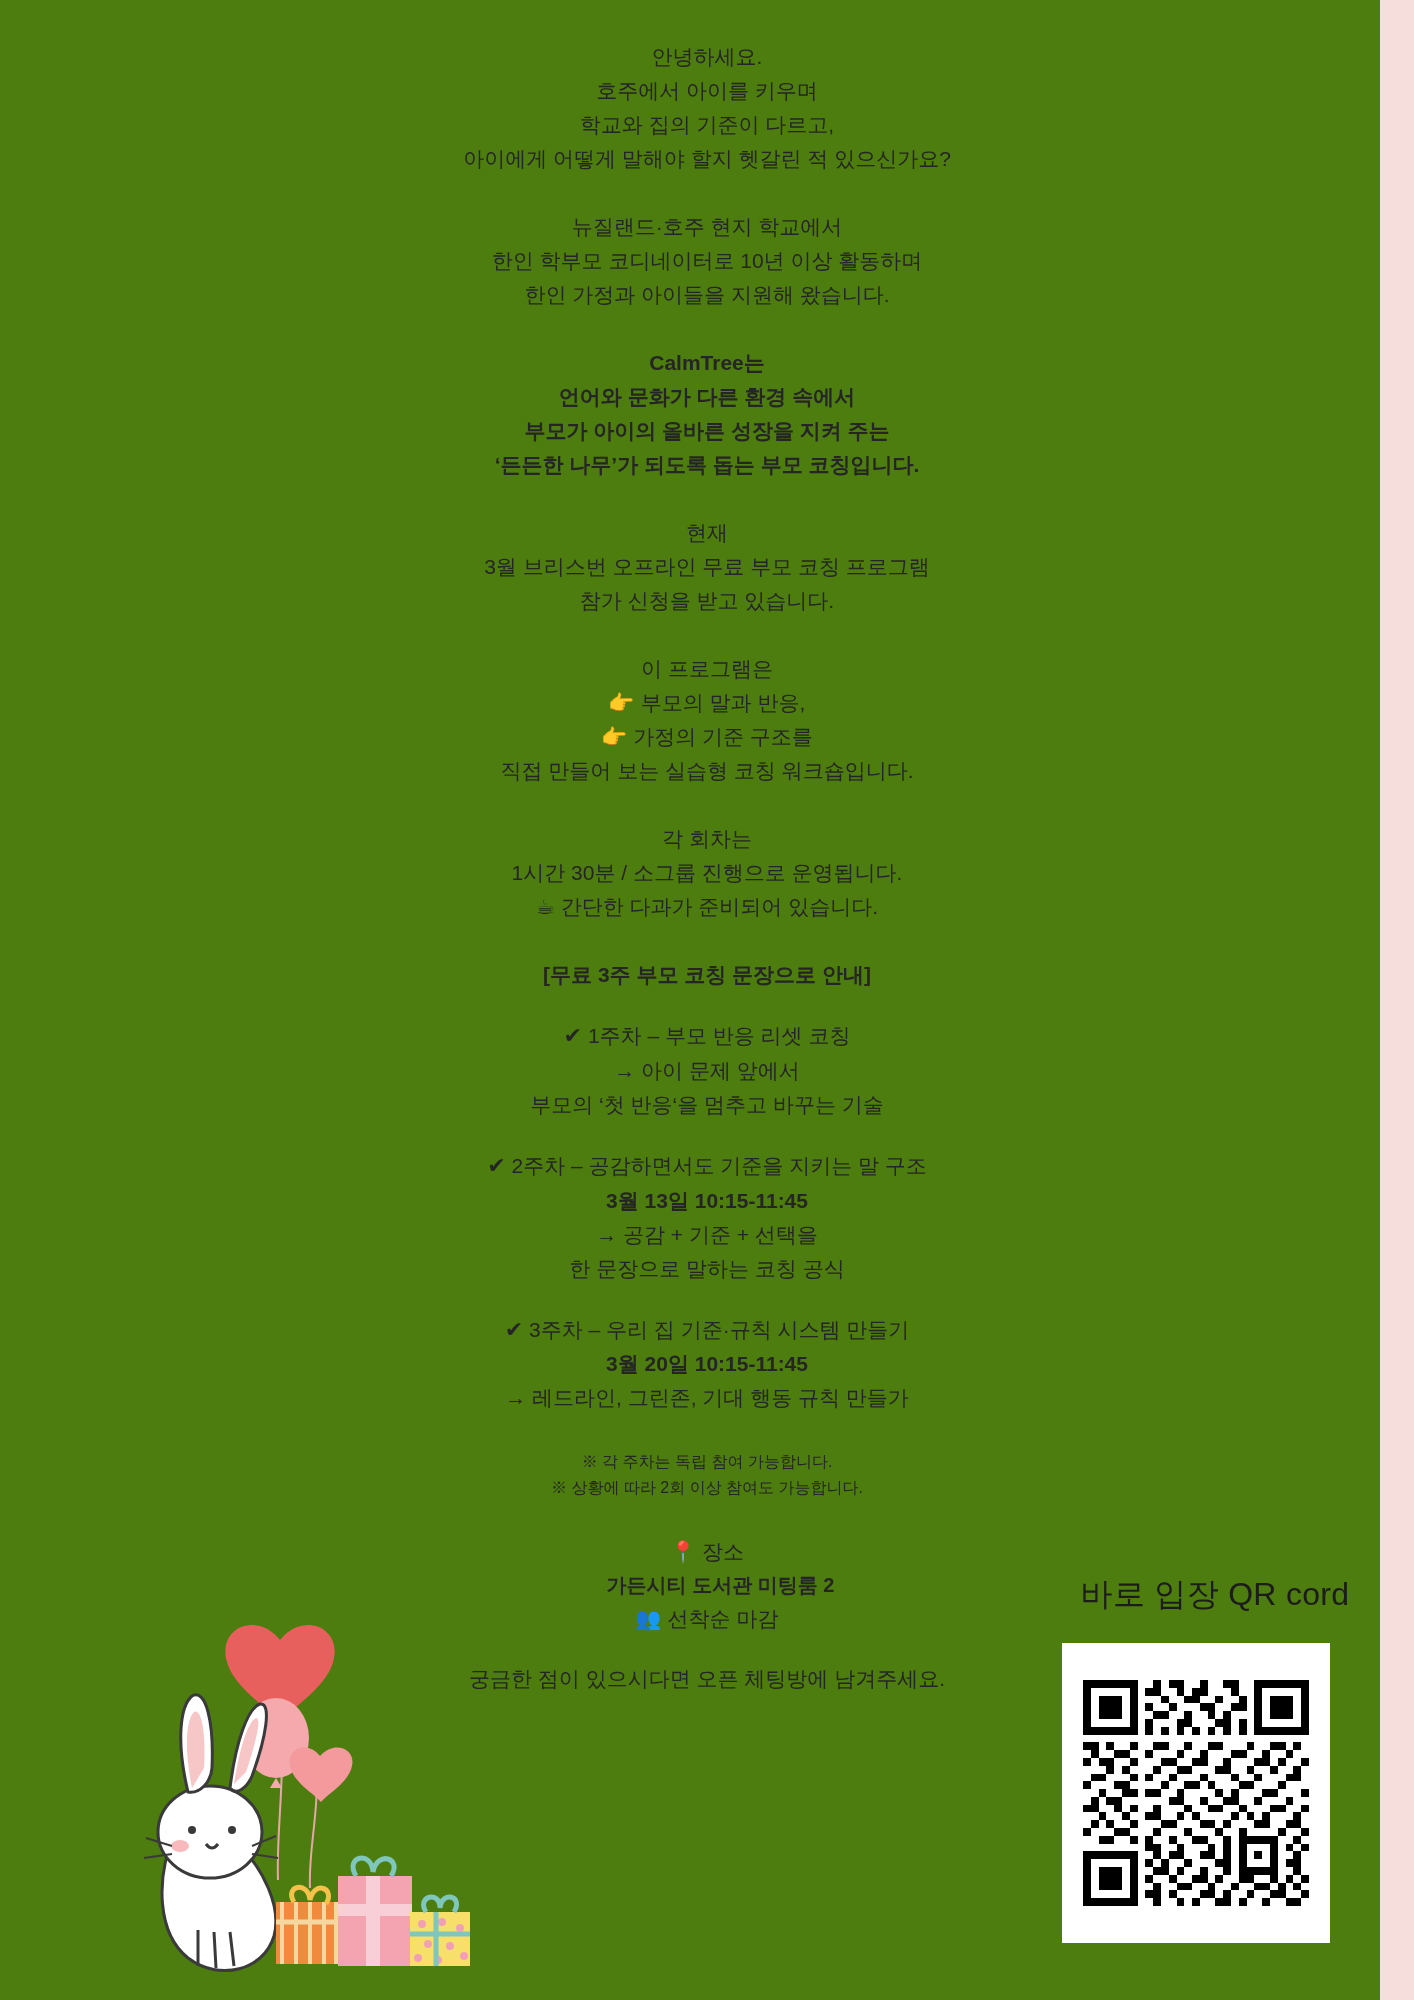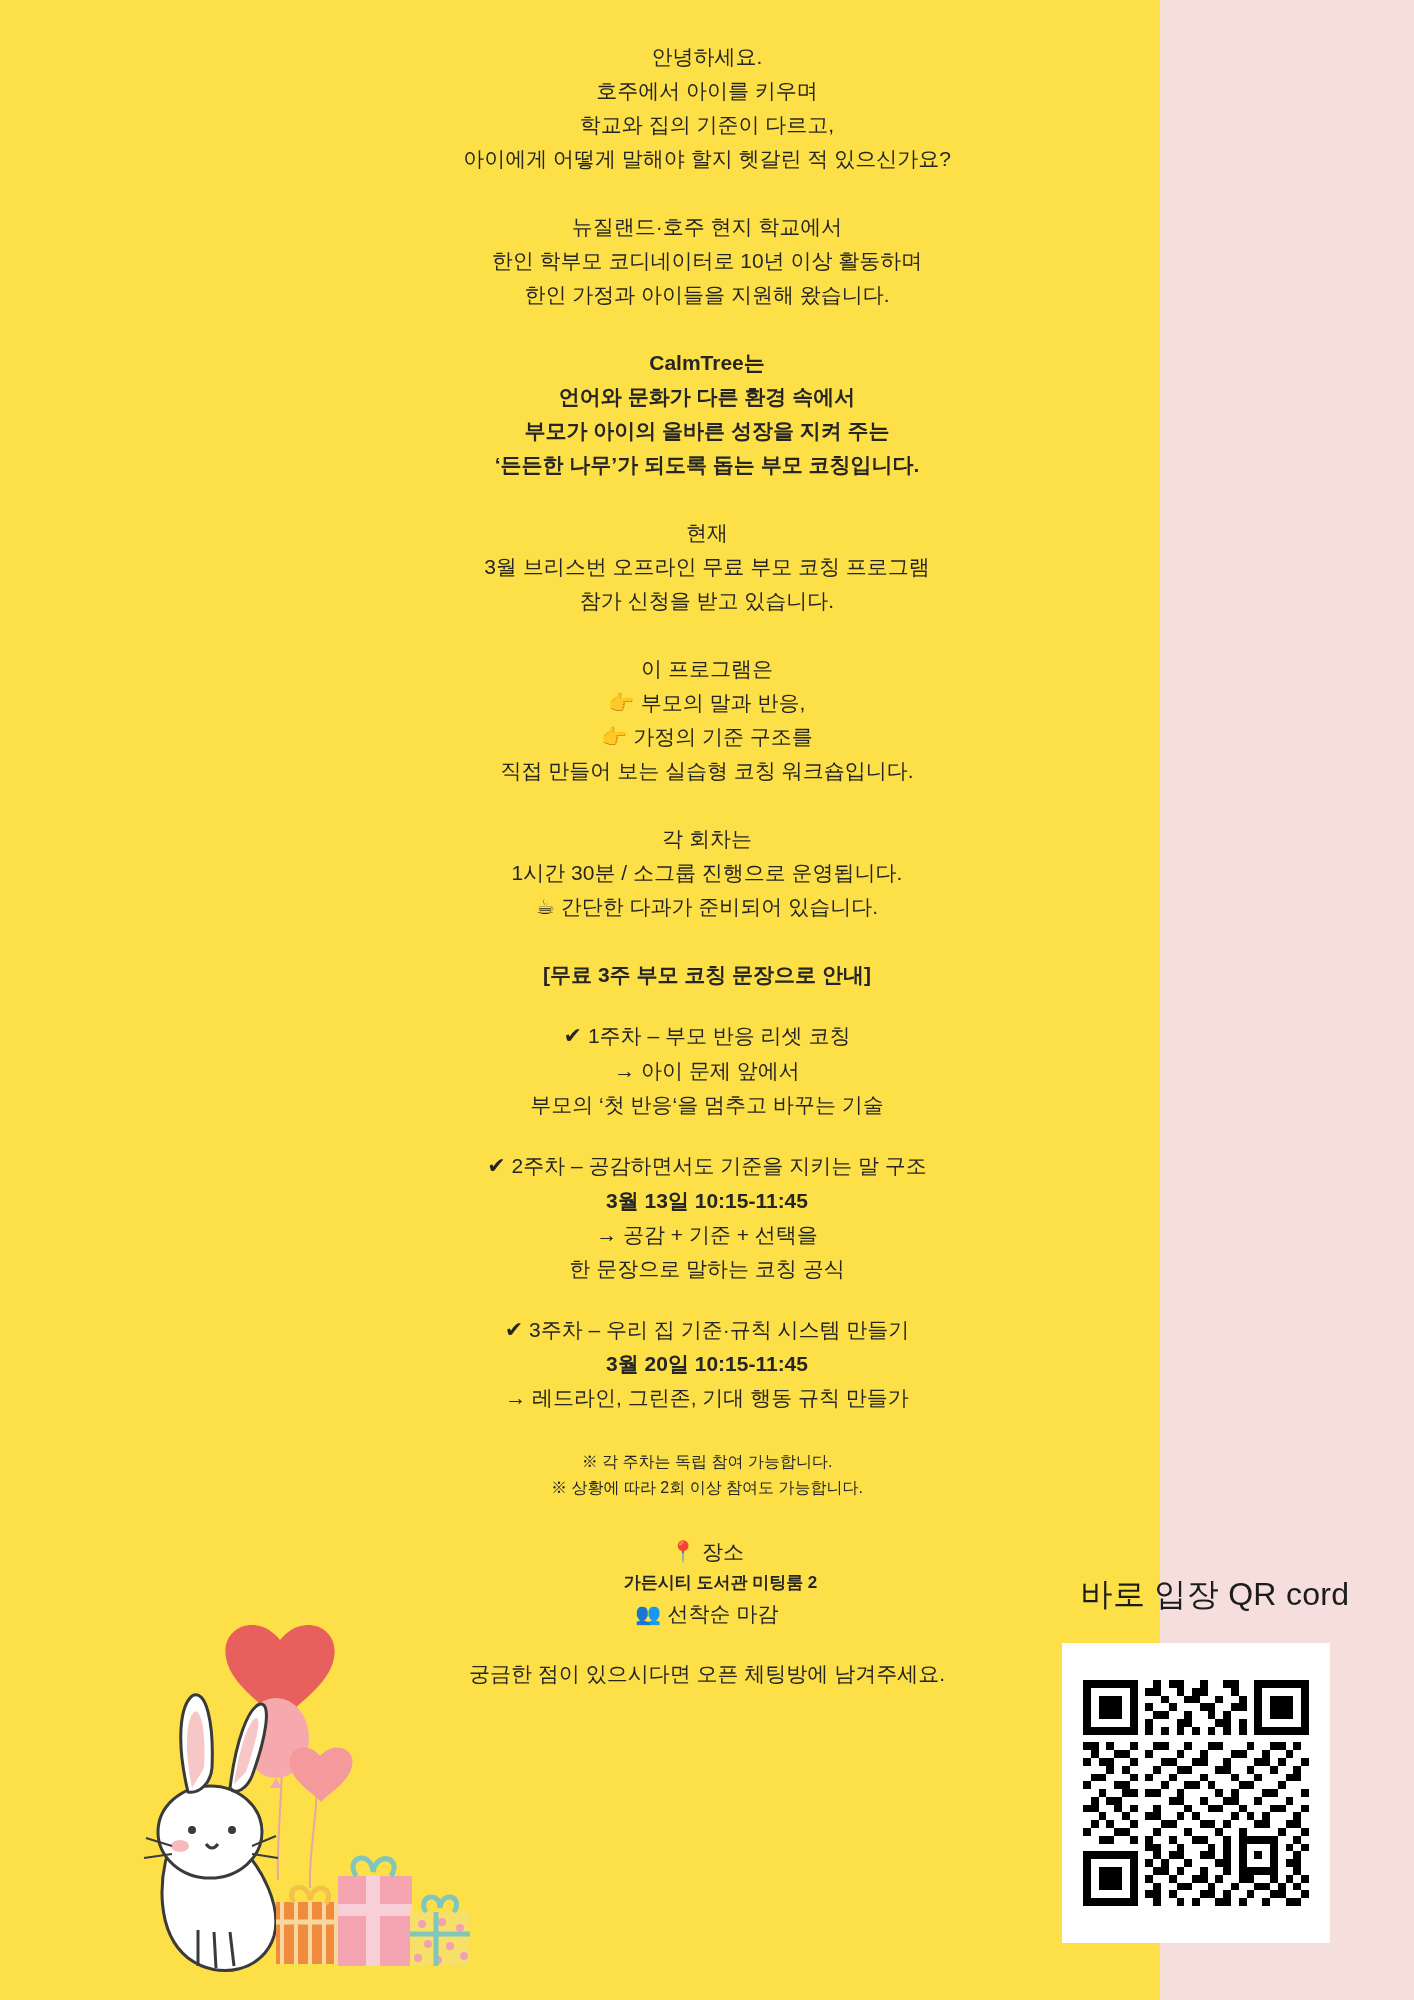--- a/index.html
+++ b/index.html
@@ -10,23 +10,23 @@
     width: 1414px;
     height: 2000px;
     background: #f6dedd;
     font-family: "Liberation Sans", sans-serif;
     color: #222222;
     position: relative;
     overflow: hidden;
   }
   .page {
     position: relative;
-    width: 1160px;
+    width: 1380px;
     height: 2000px;
-    background: #fde047;
+    background: #4d7c0f;
   }
   .content {
     position: absolute;
     left: 0;
     top: 0;
     width: 1414px;
     text-align: center;
   }
   .block {
     text-align: center;
@@ -45,21 +45,21 @@
     font-size: 22px;
   }
   .section-title {
     font-weight: bold;
     font-size: 21px;
   }
   .week-head { font-size: 21px; }
   .week-date { font-weight: bold; font-size: 21px; }
   .note { font-size: 16px; }
   .place-label { font-size: 21px; }
-  .place-name { font-weight: bold; font-size: 17px; padding-left: 27px; }
+  .place-name { font-weight: bold; font-size: 20px; padding-left: 27px; }
   .closing { font-size: 21px; }
 
   
   .qr-caption {
     position: absolute;
     left: 1075px;
     top: 1573px;
     width: 280px;
     text-align: center;
     font-size: 32px;

